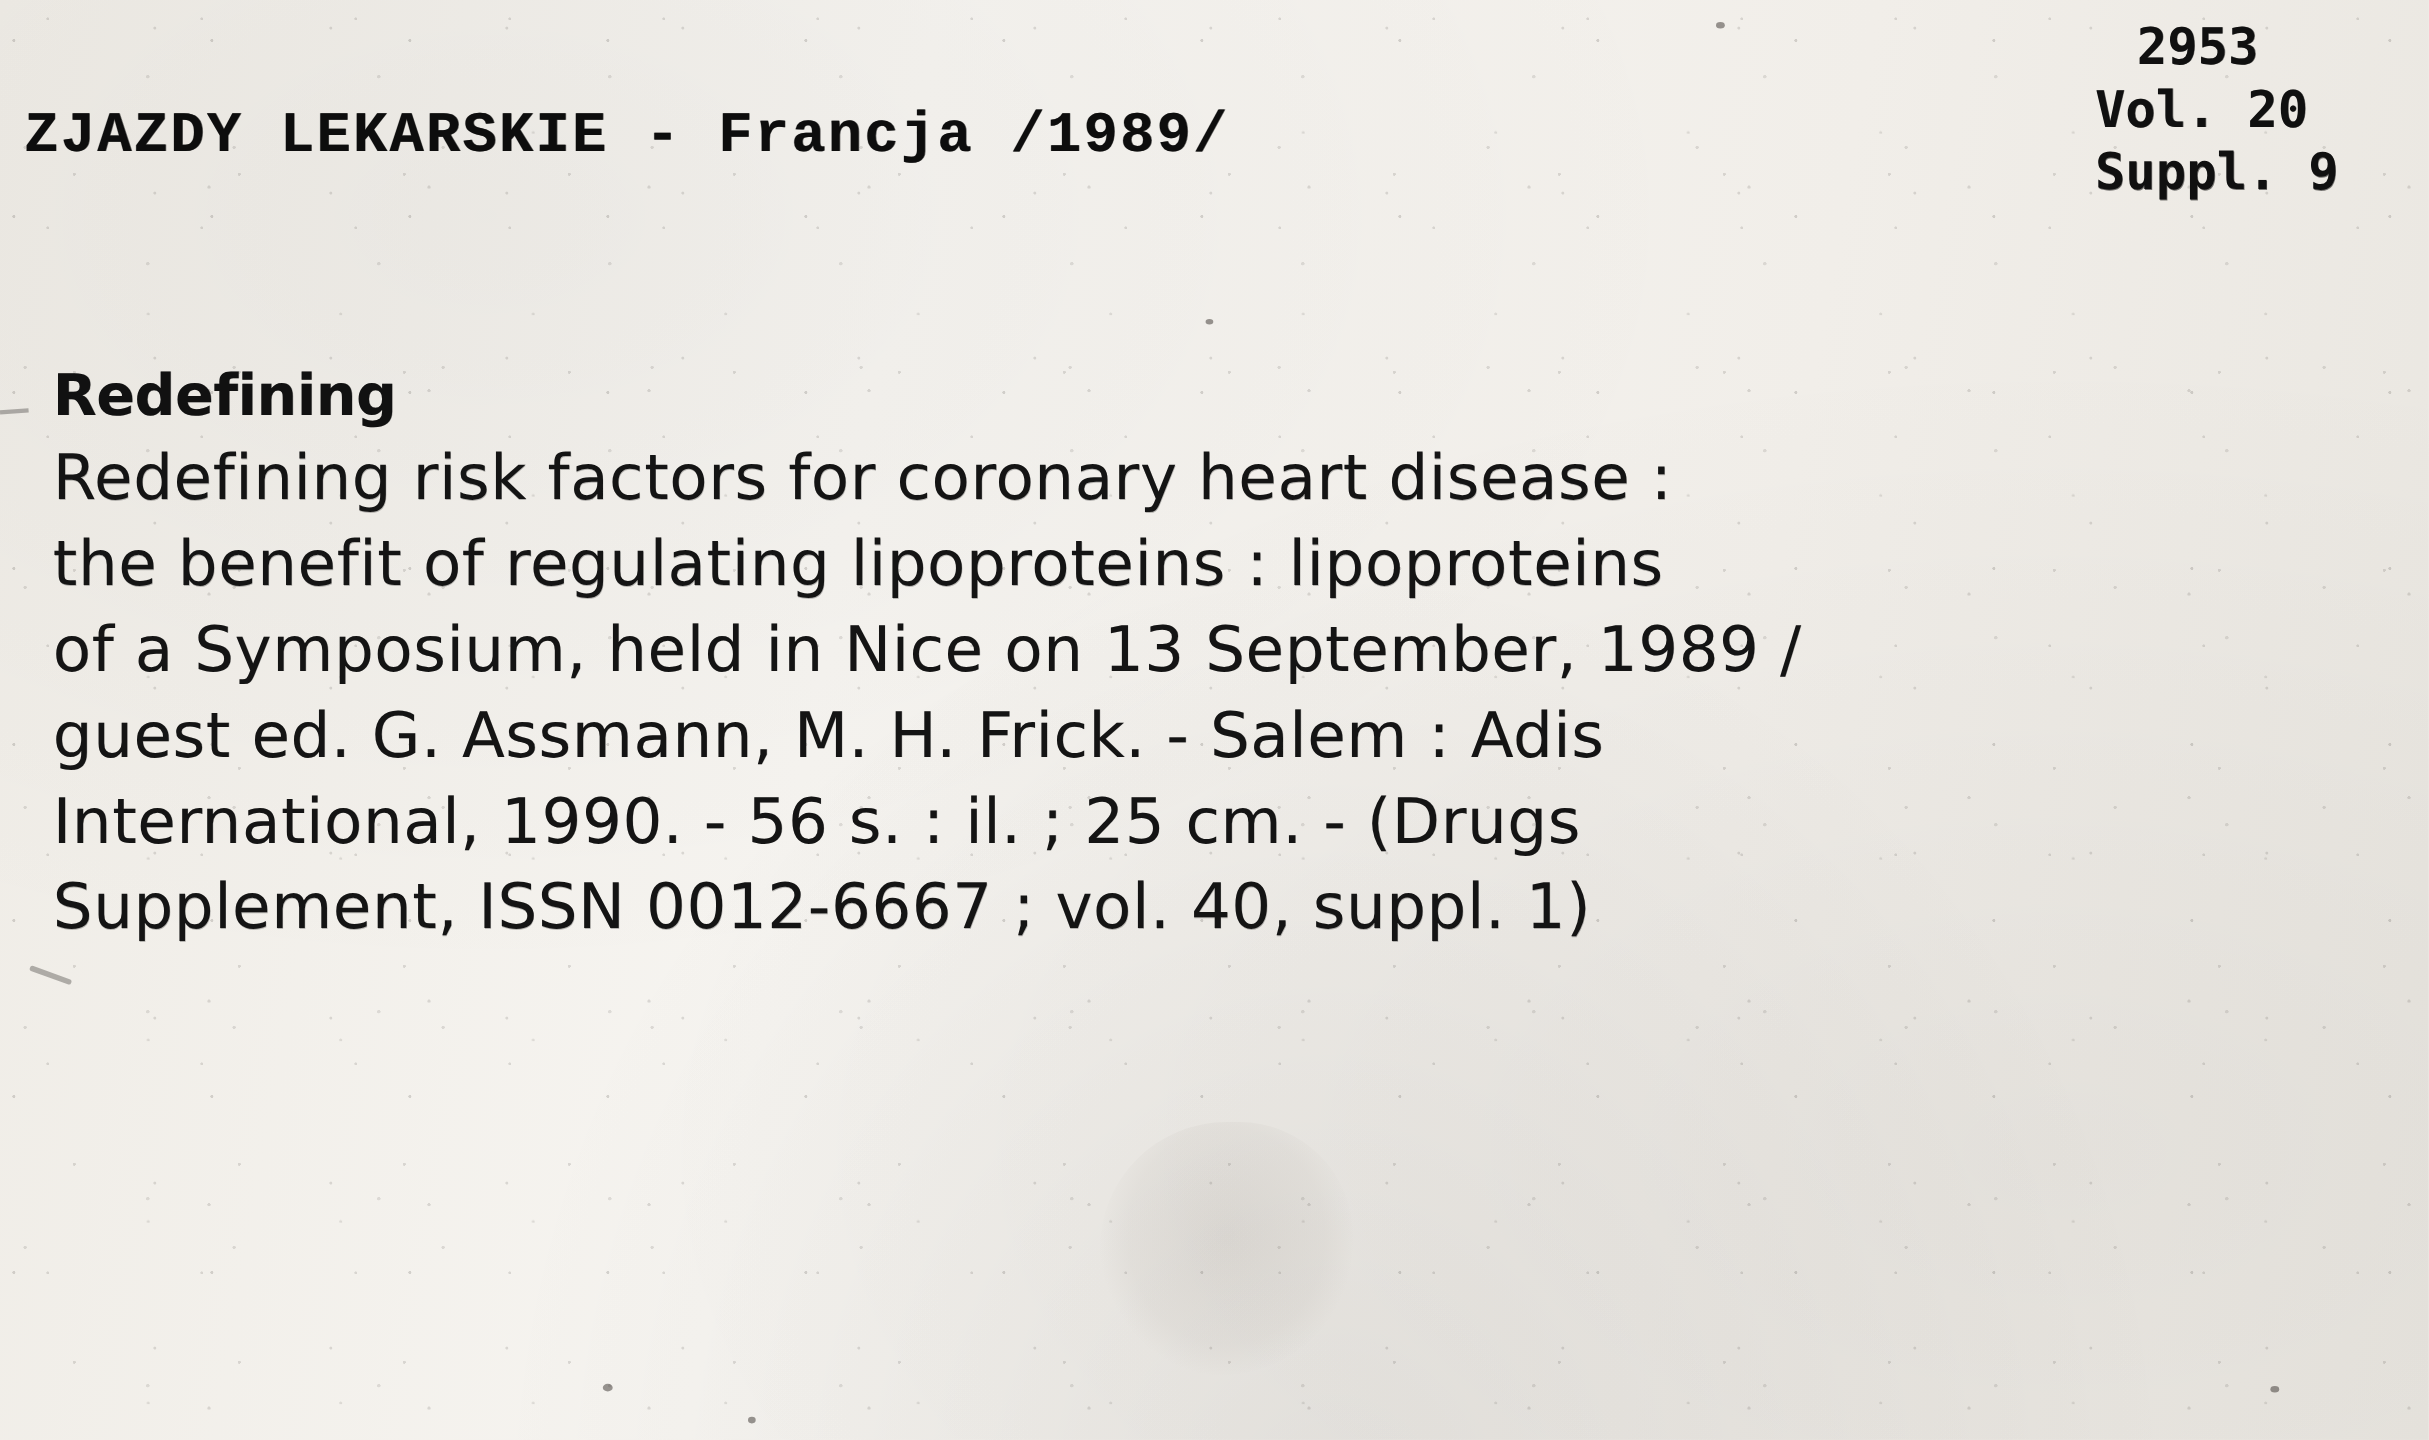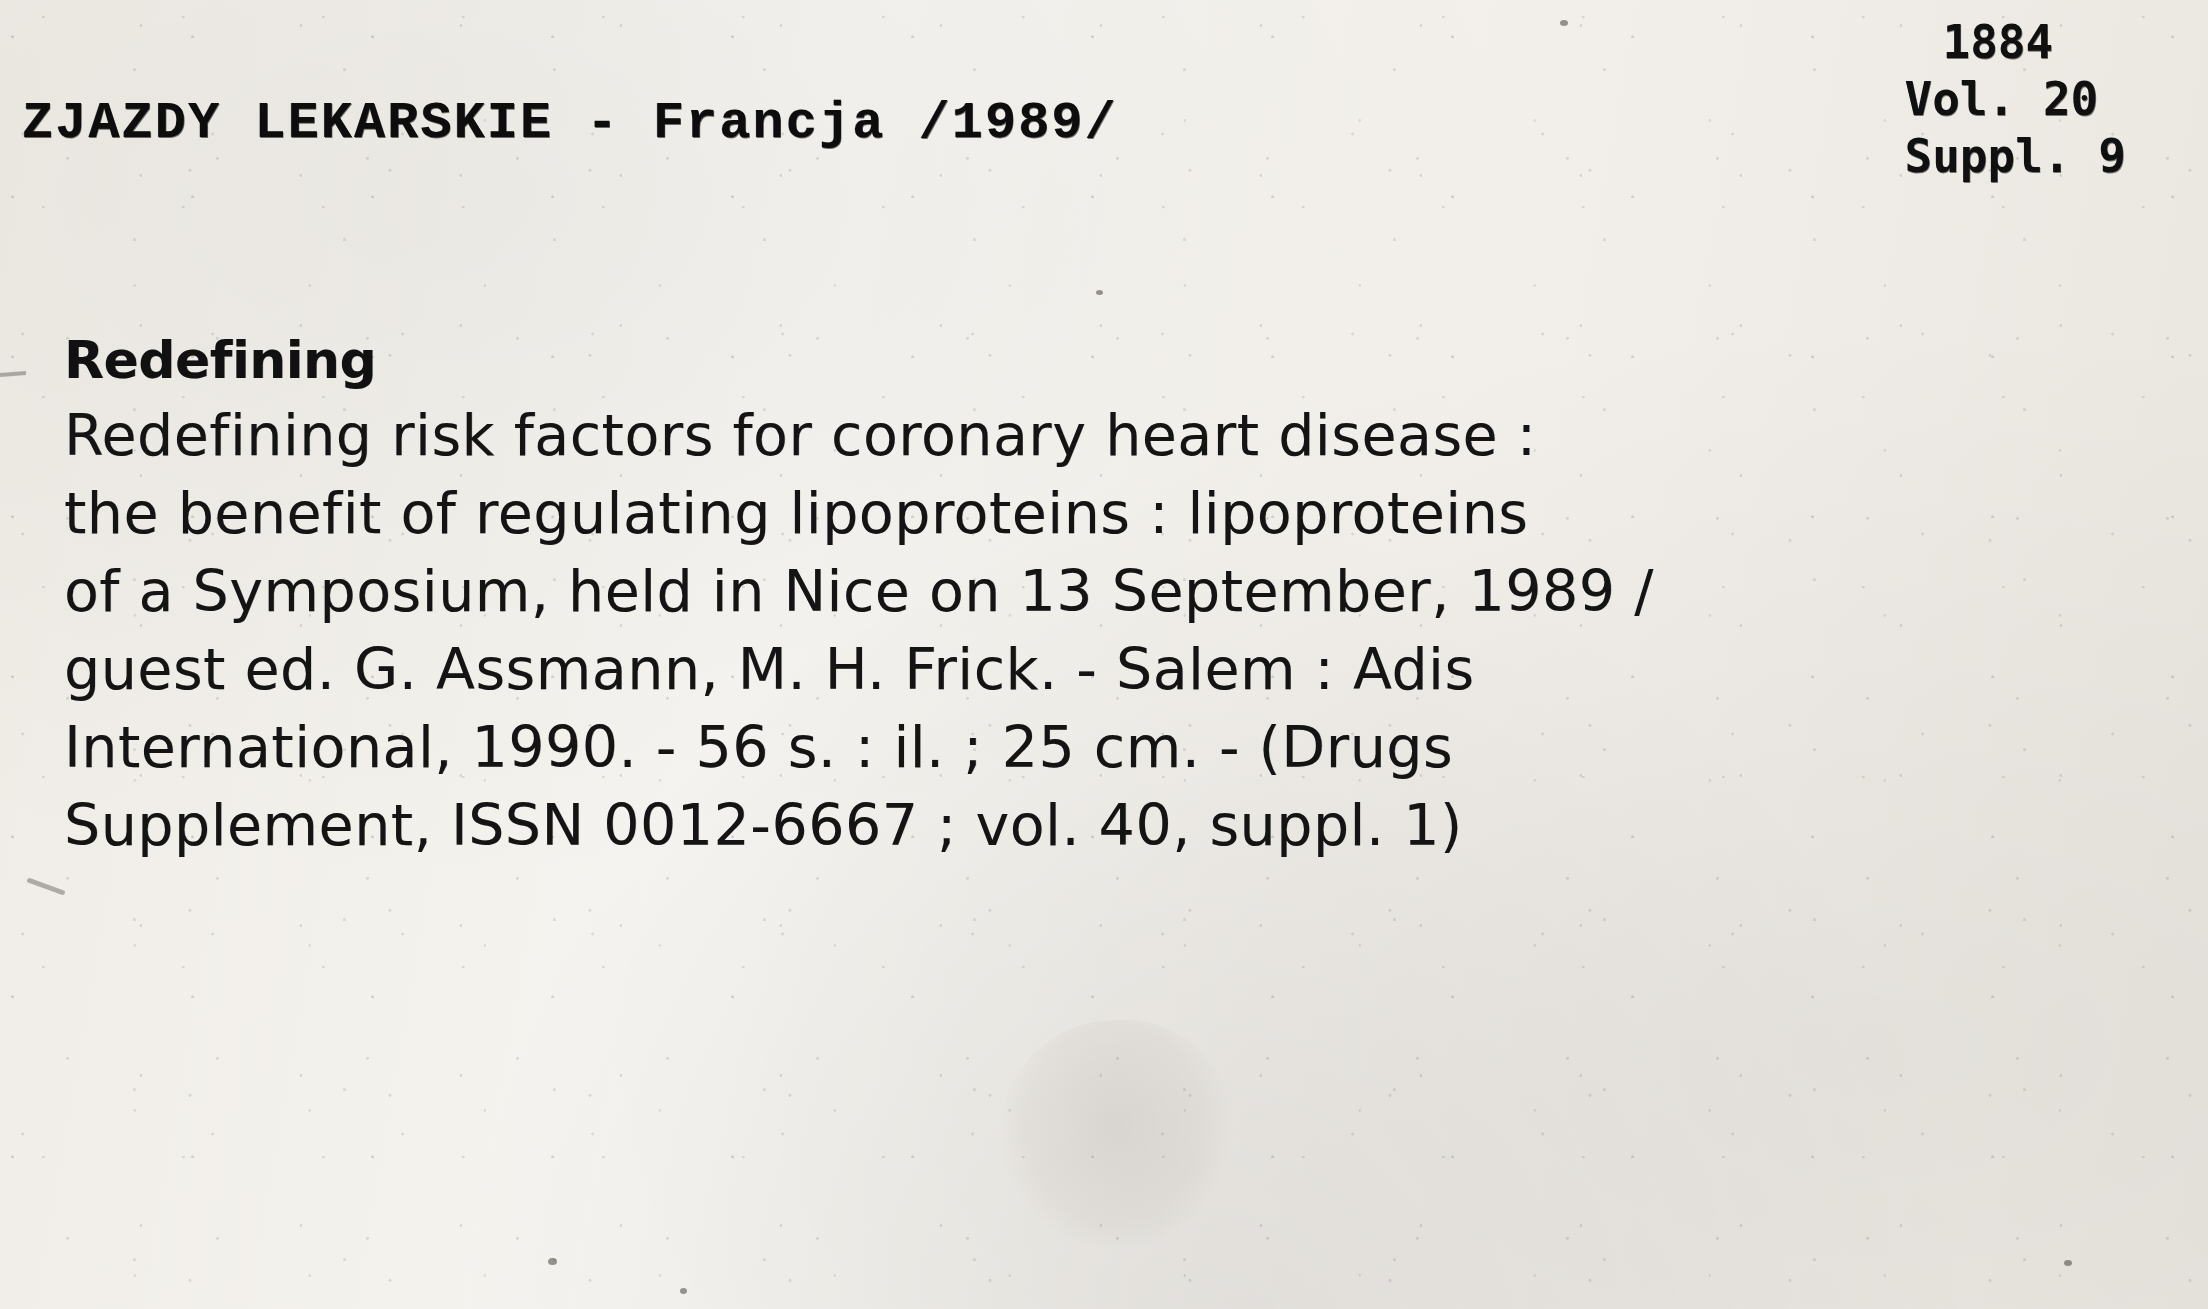--- a/index.html
+++ b/index.html
@@ -92,21 +92,21 @@
     line-height: 1.24;
     color: #101010;
     text-shadow: 0.6px 0.5px 0 rgba(0,0,0,0.5);
   }
   .ref-block div { white-space: nowrap; }
   .ref-number { margin-left: 38px; }
 
   
   .body-block {
     position: absolute;
-    left: 64px;
+    left: 48px;
     top: 330px;
     width: 2080px;
   }
 
   .title-word {
     font-family: "DejaVu Sans", sans-serif;
     font-weight: bold;
     font-size: 52px;
     letter-spacing: -0.5px;
     color: #111;
@@ -154,21 +154,21 @@
   <div class="spot" style="left:1560px; top:20px; width:8px; height:6px;"></div>
   <div class="spot" style="left:1096px; top:290px; width:7px; height:5px;"></div>
   <div class="spot" style="left:548px; top:1258px; width:9px; height:7px;"></div>
   <div class="spot" style="left:680px; top:1288px; width:7px; height:6px;"></div>
   <div class="spot" style="left:2064px; top:1260px; width:8px; height:6px;"></div>
 
   <div class="header">
     <div class="heading-main">ZJAZDY LEKARSKIE - Francja /1989/</div>
 
     <div class="ref-block">
-      <div class="ref-number">1884</div>
+      <div class="ref-number">2953</div>
       <div>Vol. 20</div>
       <div>Suppl. 9</div>
     </div>
   </div>
 
   <div class="body-block">
     <div class="title-word">Redefining</div>
 
     <div class="record-lines">
       <div class="ln">Redefining risk factors for coronary heart disease :</div>

